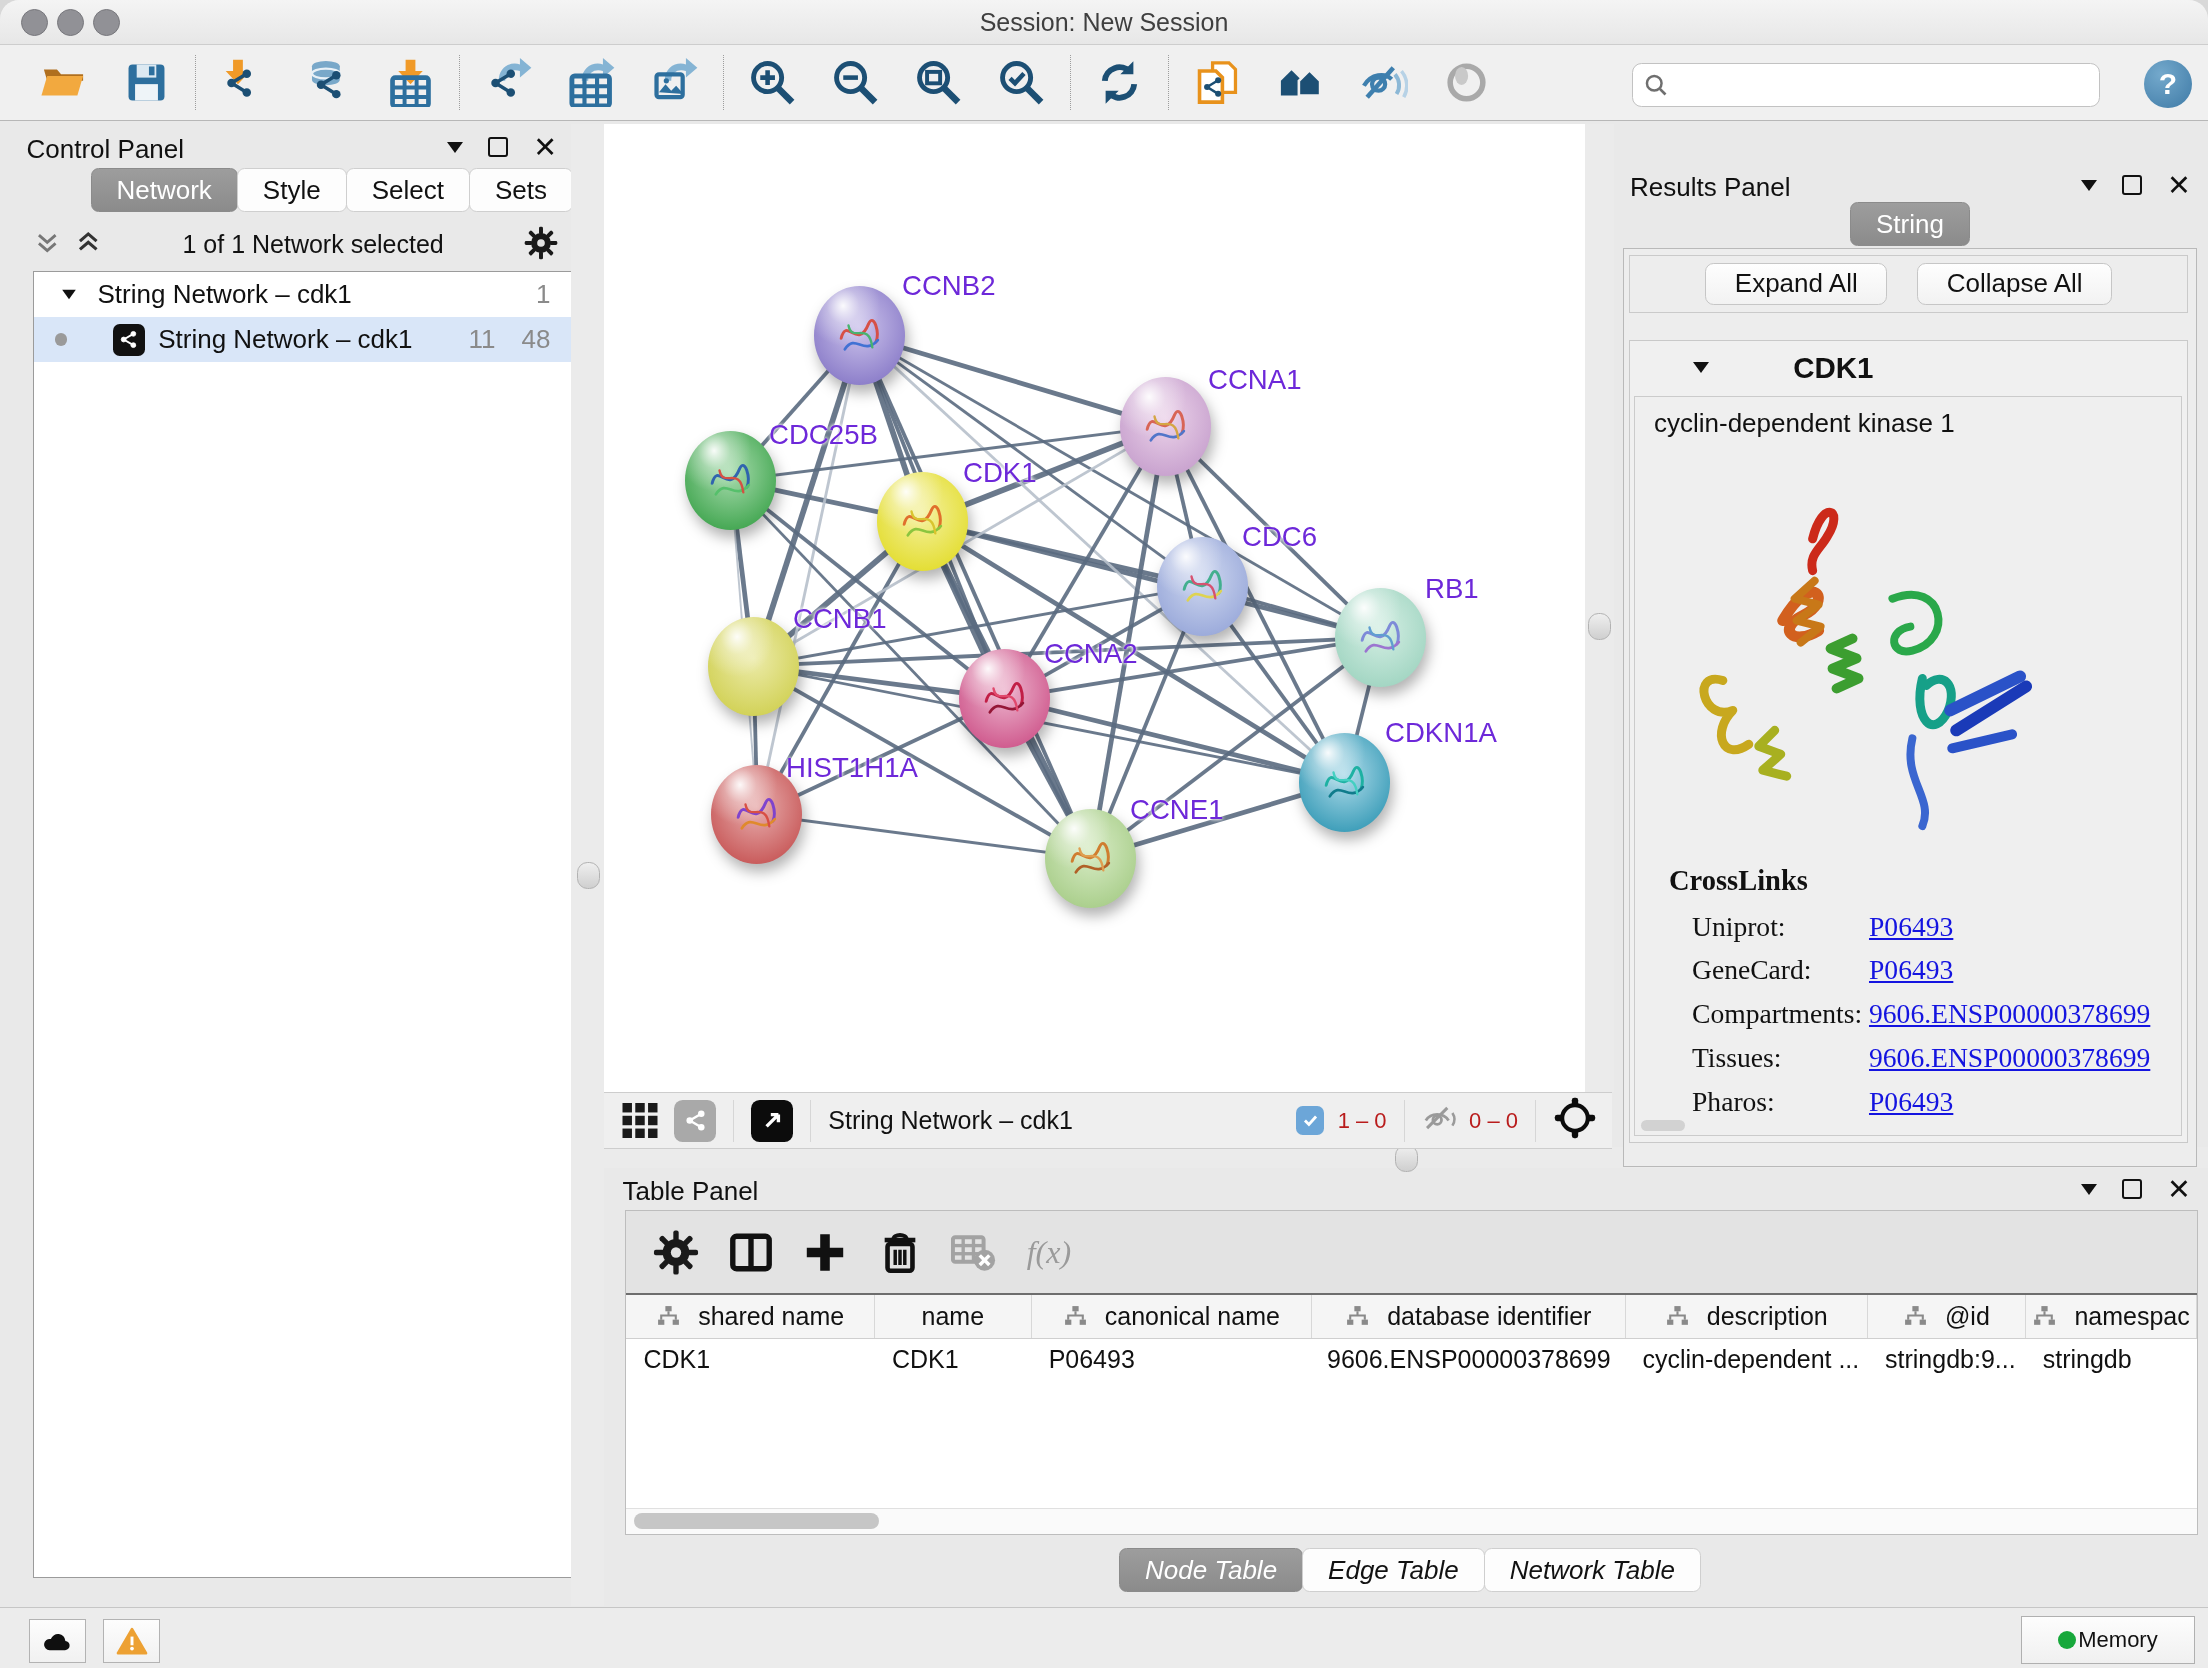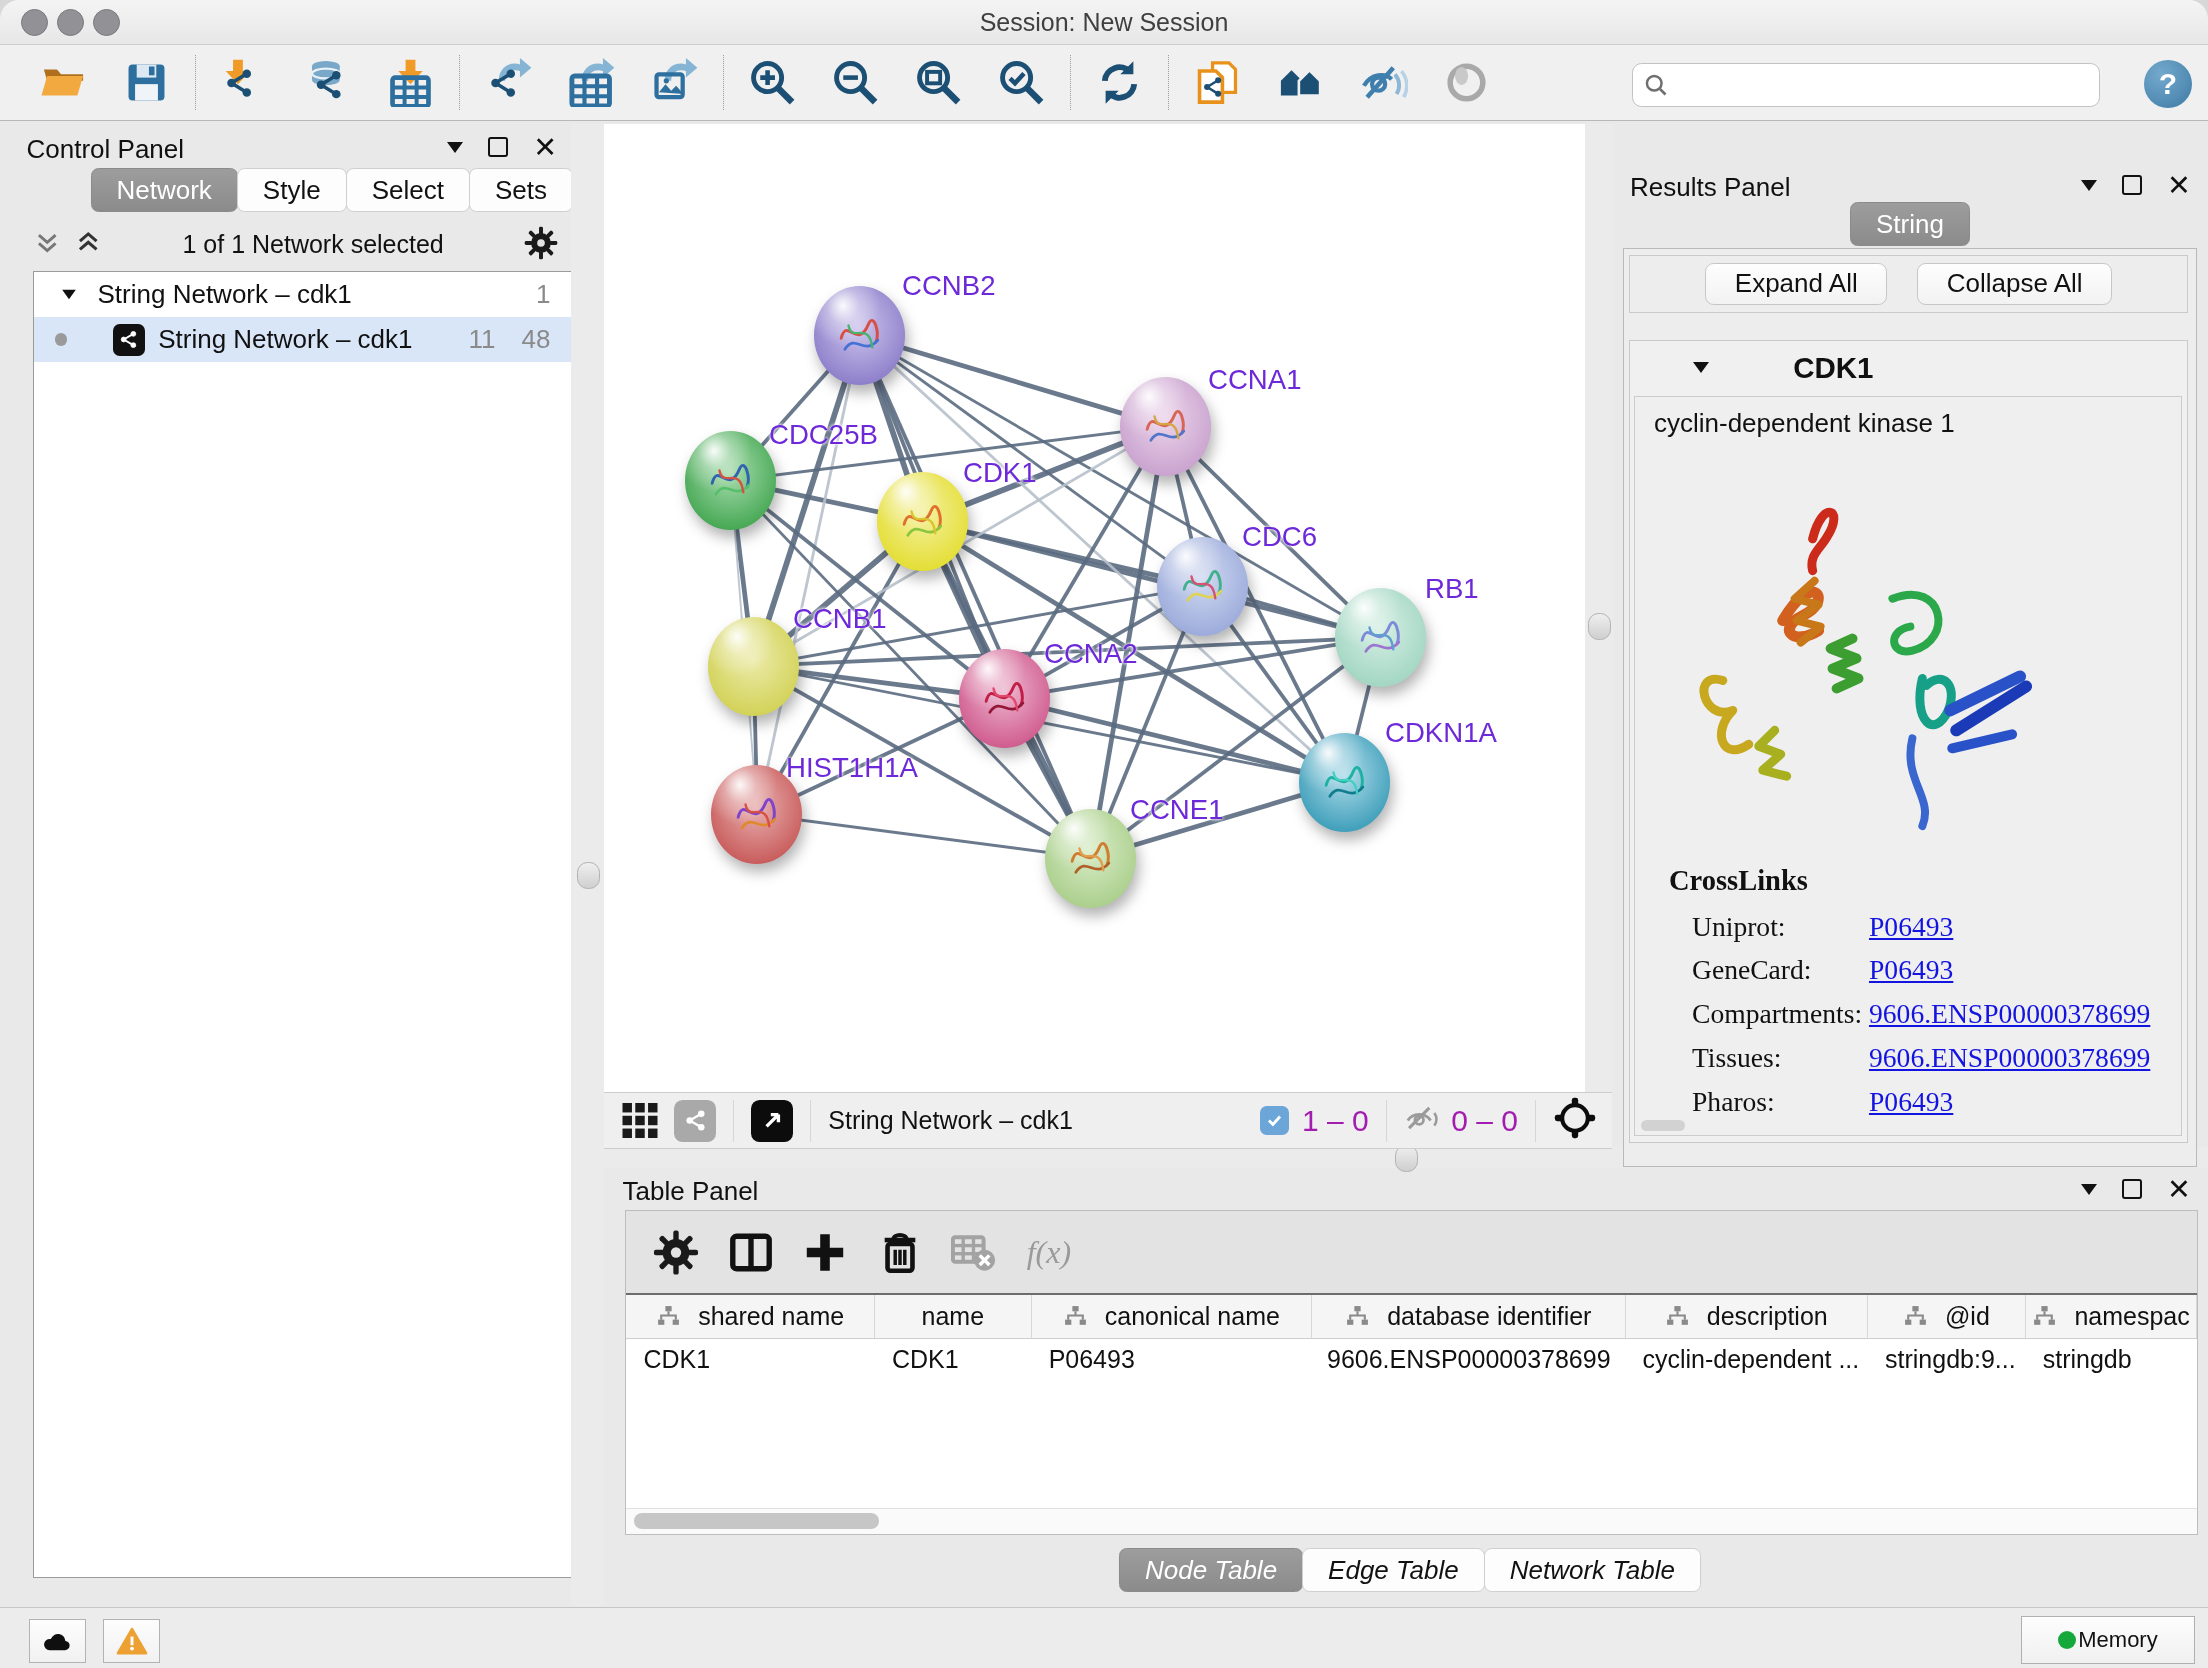--- a/index.html
+++ b/index.html
@@ -54,21 +54,21 @@
     filter:drop-shadow(3.8px 8.6px 6.7px rgba(0,0,0,.30));display:flex;align-items:center;justify-content:center;}
   .node-label{position:absolute;font-size:27.6px;color:#6d28d9;text-shadow:0 0 3.8px #fff,0 0 3.8px #fff;white-space:nowrap;}
   .vsplit{position:absolute;background:#ebebeb;}
   .grip{position:absolute;width:21px;height:25px;border-radius:10.5px;border:1px solid #b2b2b2;
     background:linear-gradient(#efefef,#cfcfcf);}
   .net-toolbar{position:absolute;left:604px;top:1092px;width:1008px;height:55px;background:#efefef;
     border-top:1px solid #cdcdcd;border-bottom:1px solid #cdcdcd;display:flex;align-items:center;font-size:25px;}
   .ntb-sep{width:0;height:42px;border-left:1.9px solid #d6d6d6;margin:0 17px;}
   .gray-btn{width:42px;height:42px;border-radius:8.6px;background:#a9a9a9;display:flex;align-items:center;justify-content:center;}
   .blk-btn{width:42px;height:42px;border-radius:8.6px;background:#0c0c0c;display:flex;align-items:center;justify-content:center;}
-  .count{color:#a21caf;font-size:30px;}
+  .count{color:#b91c1c;font-size:22px;}
   .checkbox{width:28.5px;height:28.5px;border-radius:6.7px;background:#6ca6d8;display:flex;align-items:center;justify-content:center;}
   
   .results-panel{position:absolute;left:1613px;top:124px;width:595px;height:1010px;margin-top:40px;}
   .rp-tab{position:absolute;left:0;right:0;top:38px;display:flex;justify-content:center;}
   .rp-outer{position:absolute;left:9.5px;top:84px;width:574px;height:919px;background:#ededed;border:1.9px solid #b9b9b9;box-sizing:border-box;}
   .rp-btnbox{position:absolute;left:5.7px;top:5.7px;width:559px;height:58px;border:1.9px solid #cacaca;box-sizing:border-box;
     display:flex;align-items:center;justify-content:center;gap:30px;}
   .rp-btn{height:40px;padding:0 28.5px;background:linear-gradient(#fefefe,#f2f2f2);border:1px solid #c6c6c6;
     border-radius:8.6px;font-size:26px;display:flex;align-items:center;}
   .rp-entry{position:absolute;left:5.7px;top:91px;width:559px;height:803px;background:#f0f0f0;border:1.9px solid #c9c9c9;box-sizing:border-box;}

